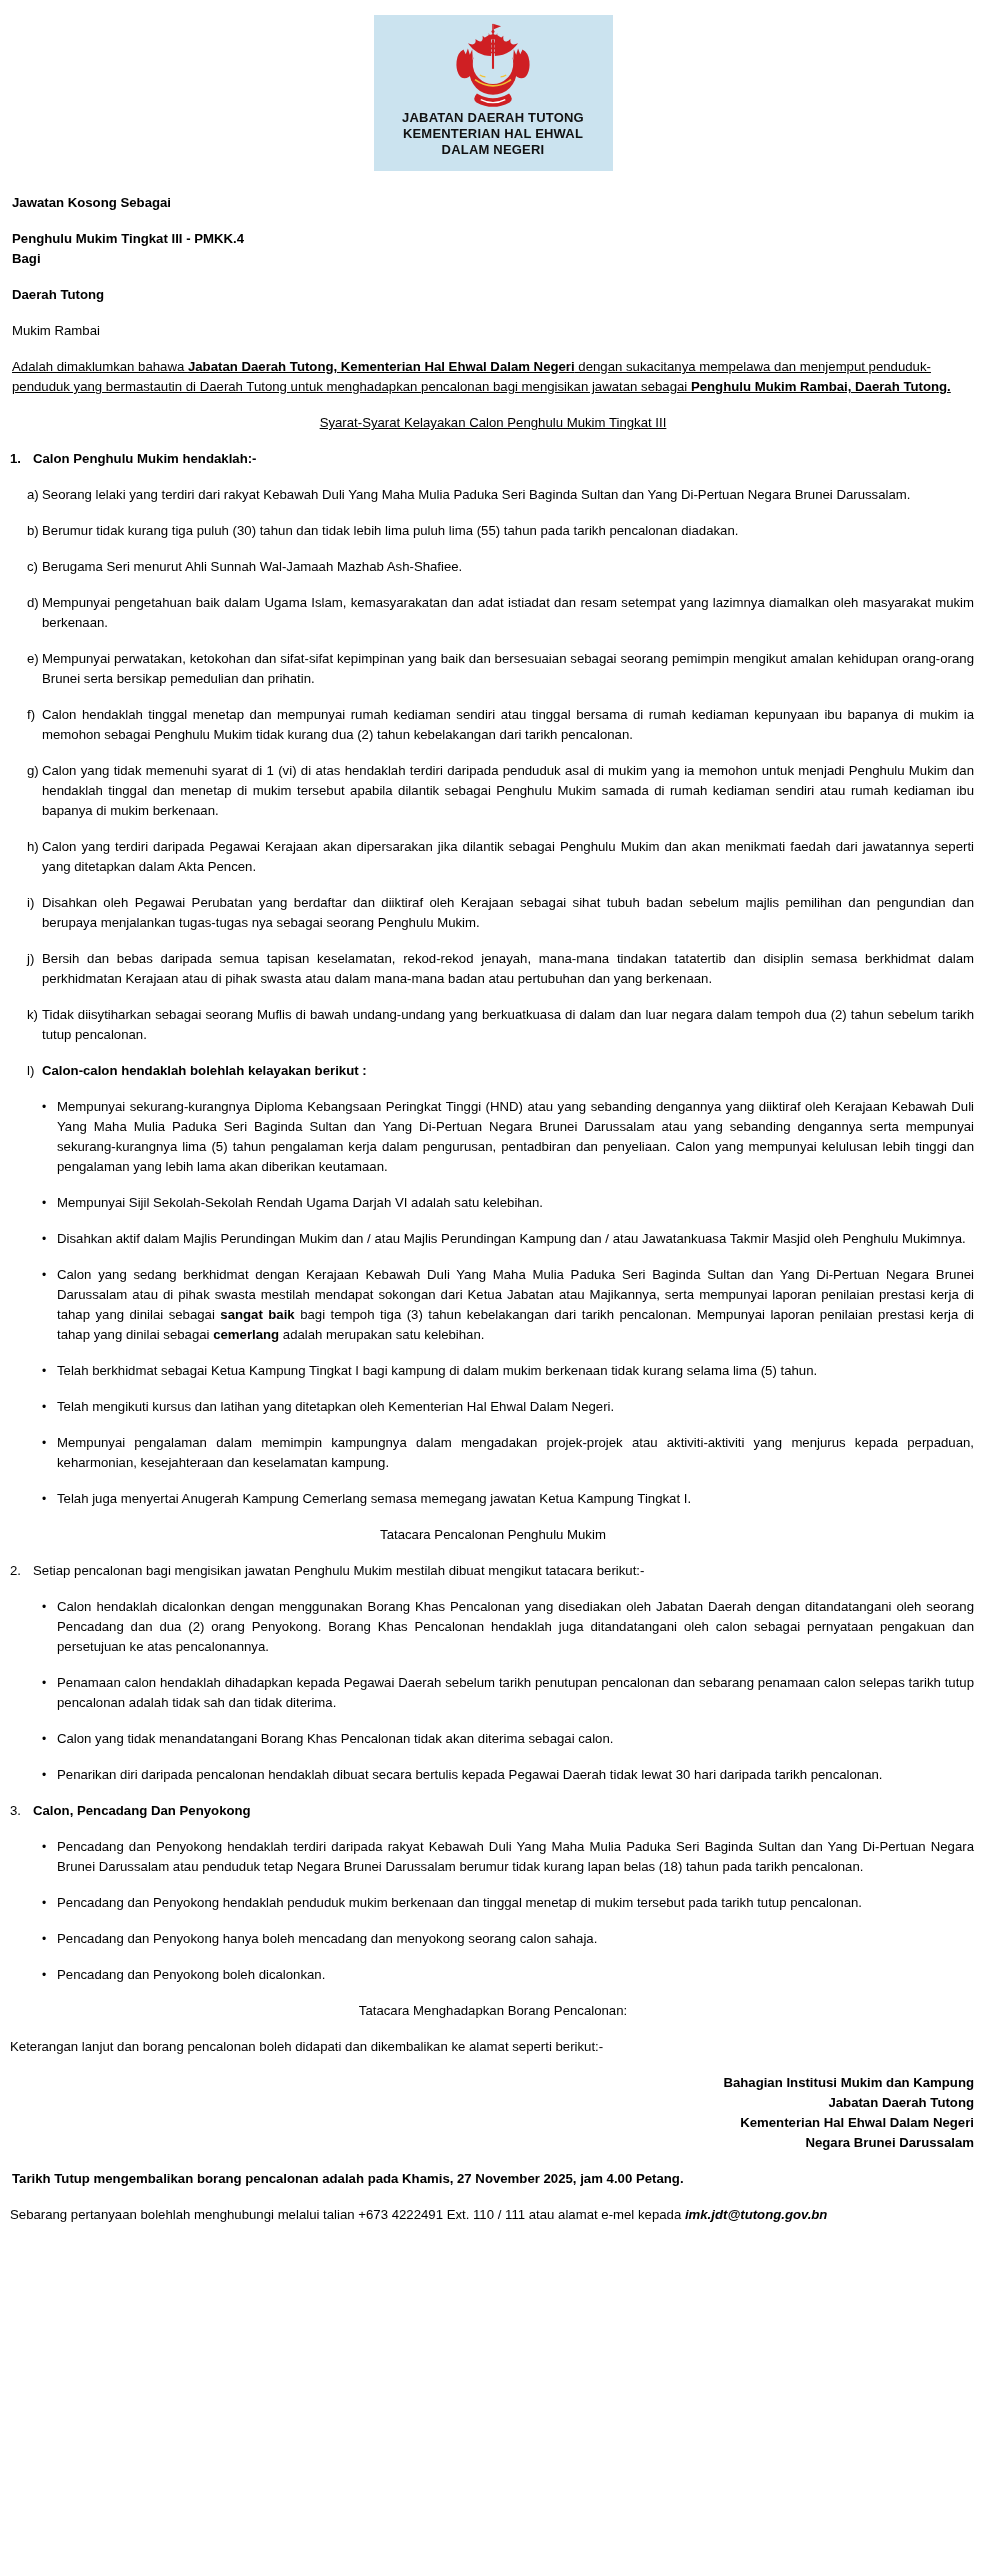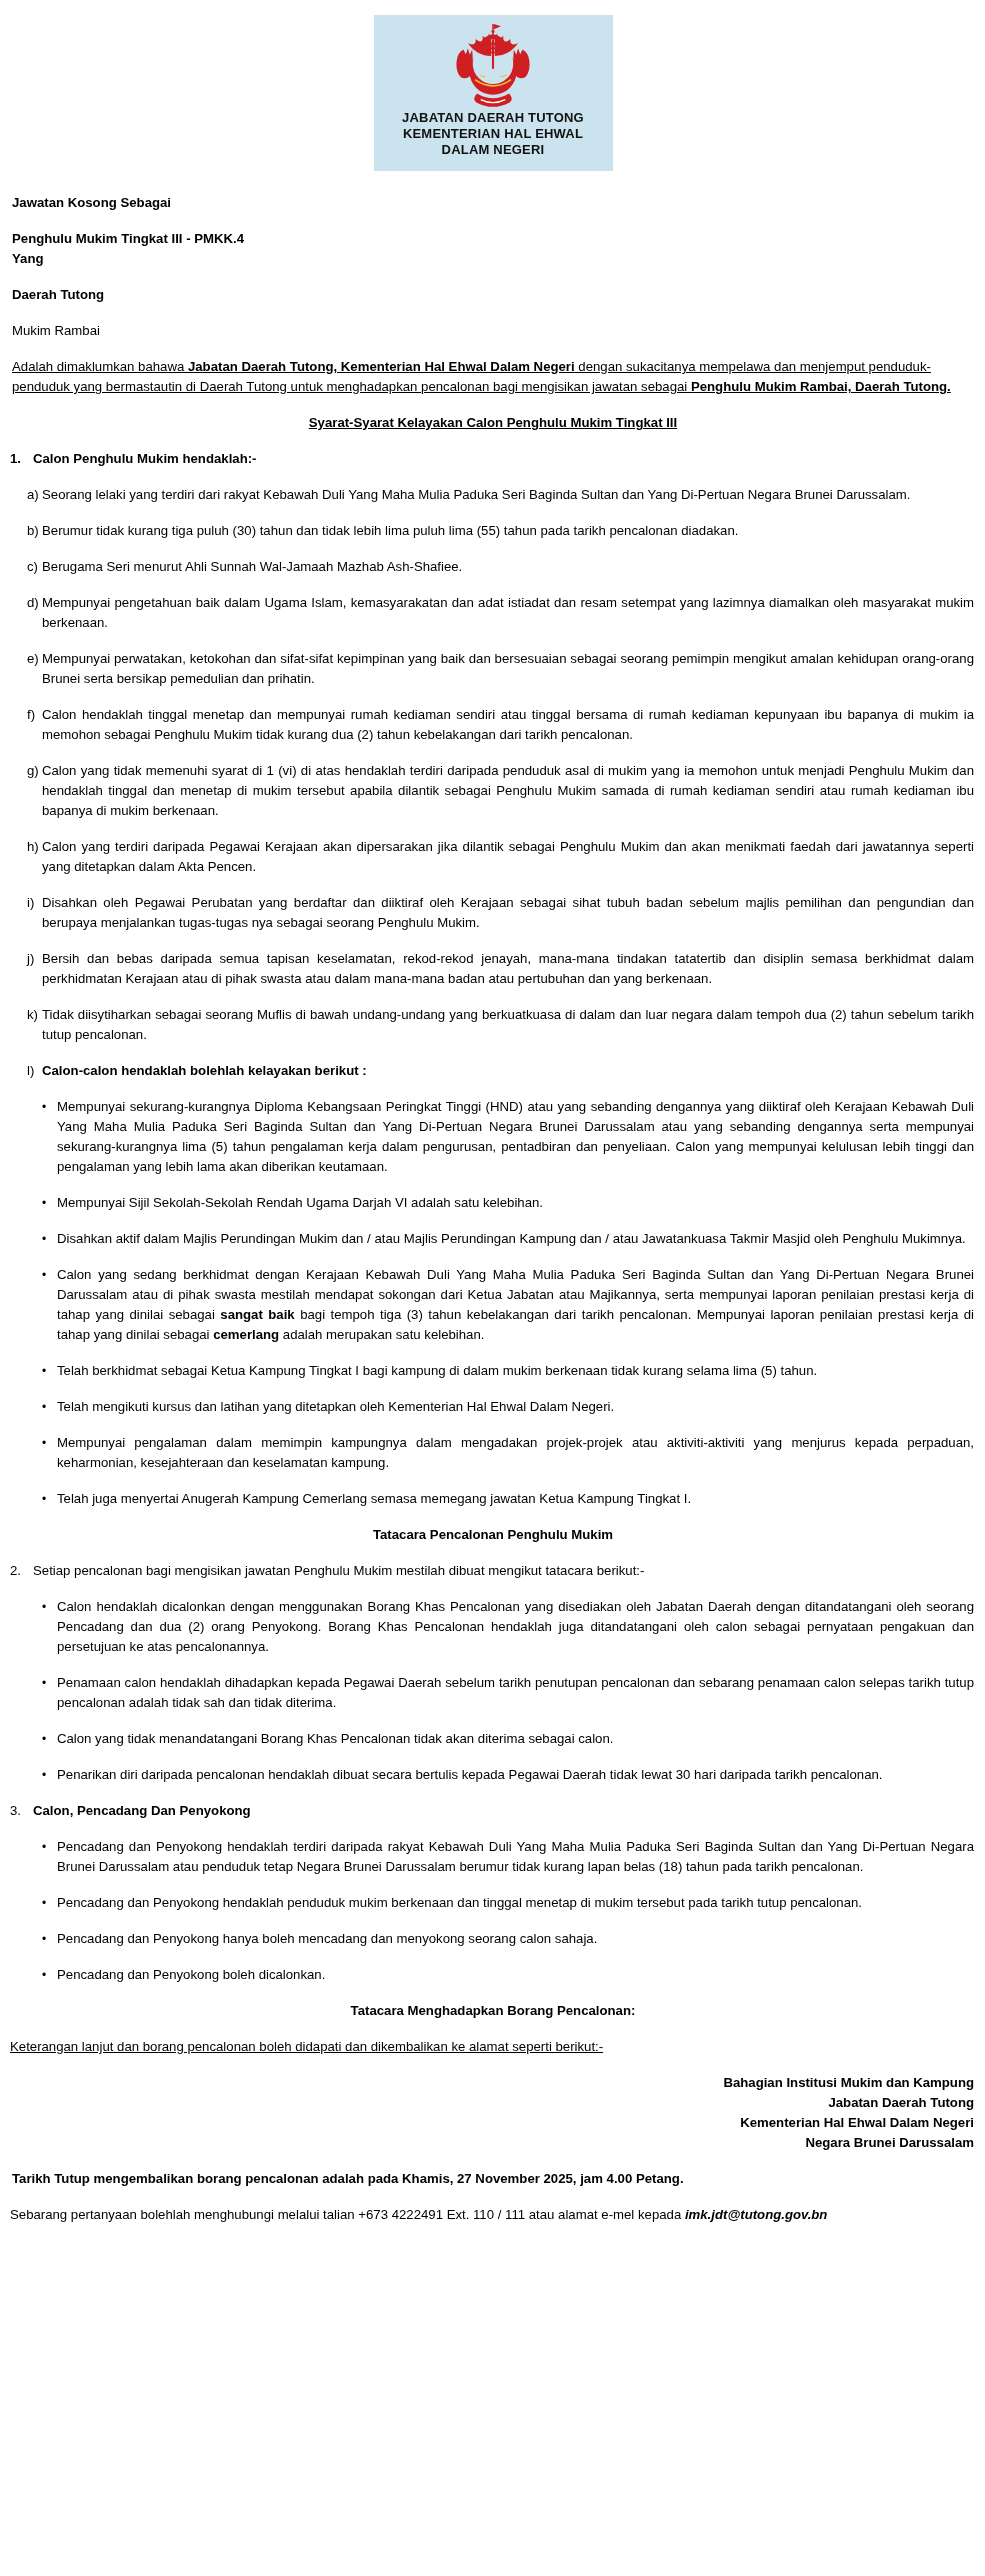--- a/index.html
+++ b/index.html
@@ -39,21 +39,21 @@
   
   .row{display:flex;align-items:flex-start;}
   .num-row{margin:0 12px 16px 10px;}
   .num-row > .marker{flex:0 0 23px;}
   .let-row{margin:0 12px 16px 27px;}
   .let-row > .marker{flex:0 0 15px;}
   .bul-row{margin:0 12px 16px 42px;}
   .bul-row > .marker{flex:0 0 15px;font-size:12px;}
   .row .text{flex:1;text-align:justify;}
 
-  .heading-center{text-align:center;font-weight:bold;margin:8px 12px 16px 12px;}
+  .heading-center{text-align:center;font-weight:normal;margin:8px 12px 16px 12px;}
   .address-line{text-align:right;font-weight:bold;line-height:20px;}
 </style>
 </head>
 <body>
 
 <div class="page">
 
   <div class="logo-box">
     <svg class="crest" viewBox="0 0 100 92" aria-hidden="true">
 
@@ -88,21 +88,21 @@
     </svg>
     <div class="logo-text">
       <div>JABATAN DAERAH TUTONG</div>
       <div>KEMENTERIAN HAL EHWAL</div>
       <div>DALAM NEGERI</div>
     </div>
   </div>
 
   <div class="center bold blk">Jawatan Kosong Sebagai</div>
   <div class="center bold blk-tight">Penghulu Mukim Tingkat III - PMKK.4</div>
-  <div class="center bold blk">Yang</div>
+  <div class="center bold blk">Bagi</div>
   <div class="center bold blk">Daerah Tutong</div>
   <div class="center blk">Mukim Rambai</div>
 
   <p class="center blk" style="margin-top:0;text-decoration:underline;"><span>Adalah dimaklumkan bahawa </span><b>Jabatan Daerah Tutong, Kementerian Hal Ehwal Dalam Negeri</b><span> dengan sukacitanya mempelawa dan menjemput penduduk-penduduk yang bermastautin di Daerah Tutong untuk menghadapkan pencalonan bagi mengisikan jawatan sebagai </span><b>Penghulu Mukim Rambai, Daerah Tutong.</b></p>
 
   <div class="heading-center"><span class="u">Syarat-Syarat Kelayakan Calon Penghulu Mukim Tingkat III</span></div>
 
   <div class="row num-row">
     <span class="marker bold">1.</span>
     <span class="text bold">Calon Penghulu Mukim hendaklah:-</span>
@@ -234,21 +234,21 @@
       <span class="marker">•</span>
       <span class="text">Pencadang dan Penyokong hanya boleh mencadang dan menyokong seorang calon sahaja.</span>
     </div>
   <div class="row bul-row">
       <span class="marker">•</span>
       <span class="text">Pencadang dan Penyokong boleh dicalonkan.</span>
     </div>
 
   <div class="heading-center">Tatacara Menghadapkan Borang Pencalonan:</div>
 
-  <p class="blk just" style="margin-top:0;margin-left:10px;text-decoration:underline;">Keterangan lanjut dan borang pencalonan boleh didapati dan dikembalikan ke alamat seperti berikut:-</p>
+  <p class="blk just" style="margin-top:0;margin-left:10px;">Keterangan lanjut dan borang pencalonan boleh didapati dan dikembalikan ke alamat seperti berikut:-</p>
 
   <div class="blk">
     <div class="address-line">Bahagian Institusi Mukim dan Kampung</div>
     <div class="address-line">Jabatan Daerah Tutong</div>
     <div class="address-line">Kementerian Hal Ehwal Dalam Negeri</div>
     <div class="address-line">Negara Brunei Darussalam</div>
   </div>
 
   <div class="center bold blk">Tarikh Tutup mengembalikan borang pencalonan adalah pada Khamis, 27 November 2025, jam 4.00 Petang.</div>
 

